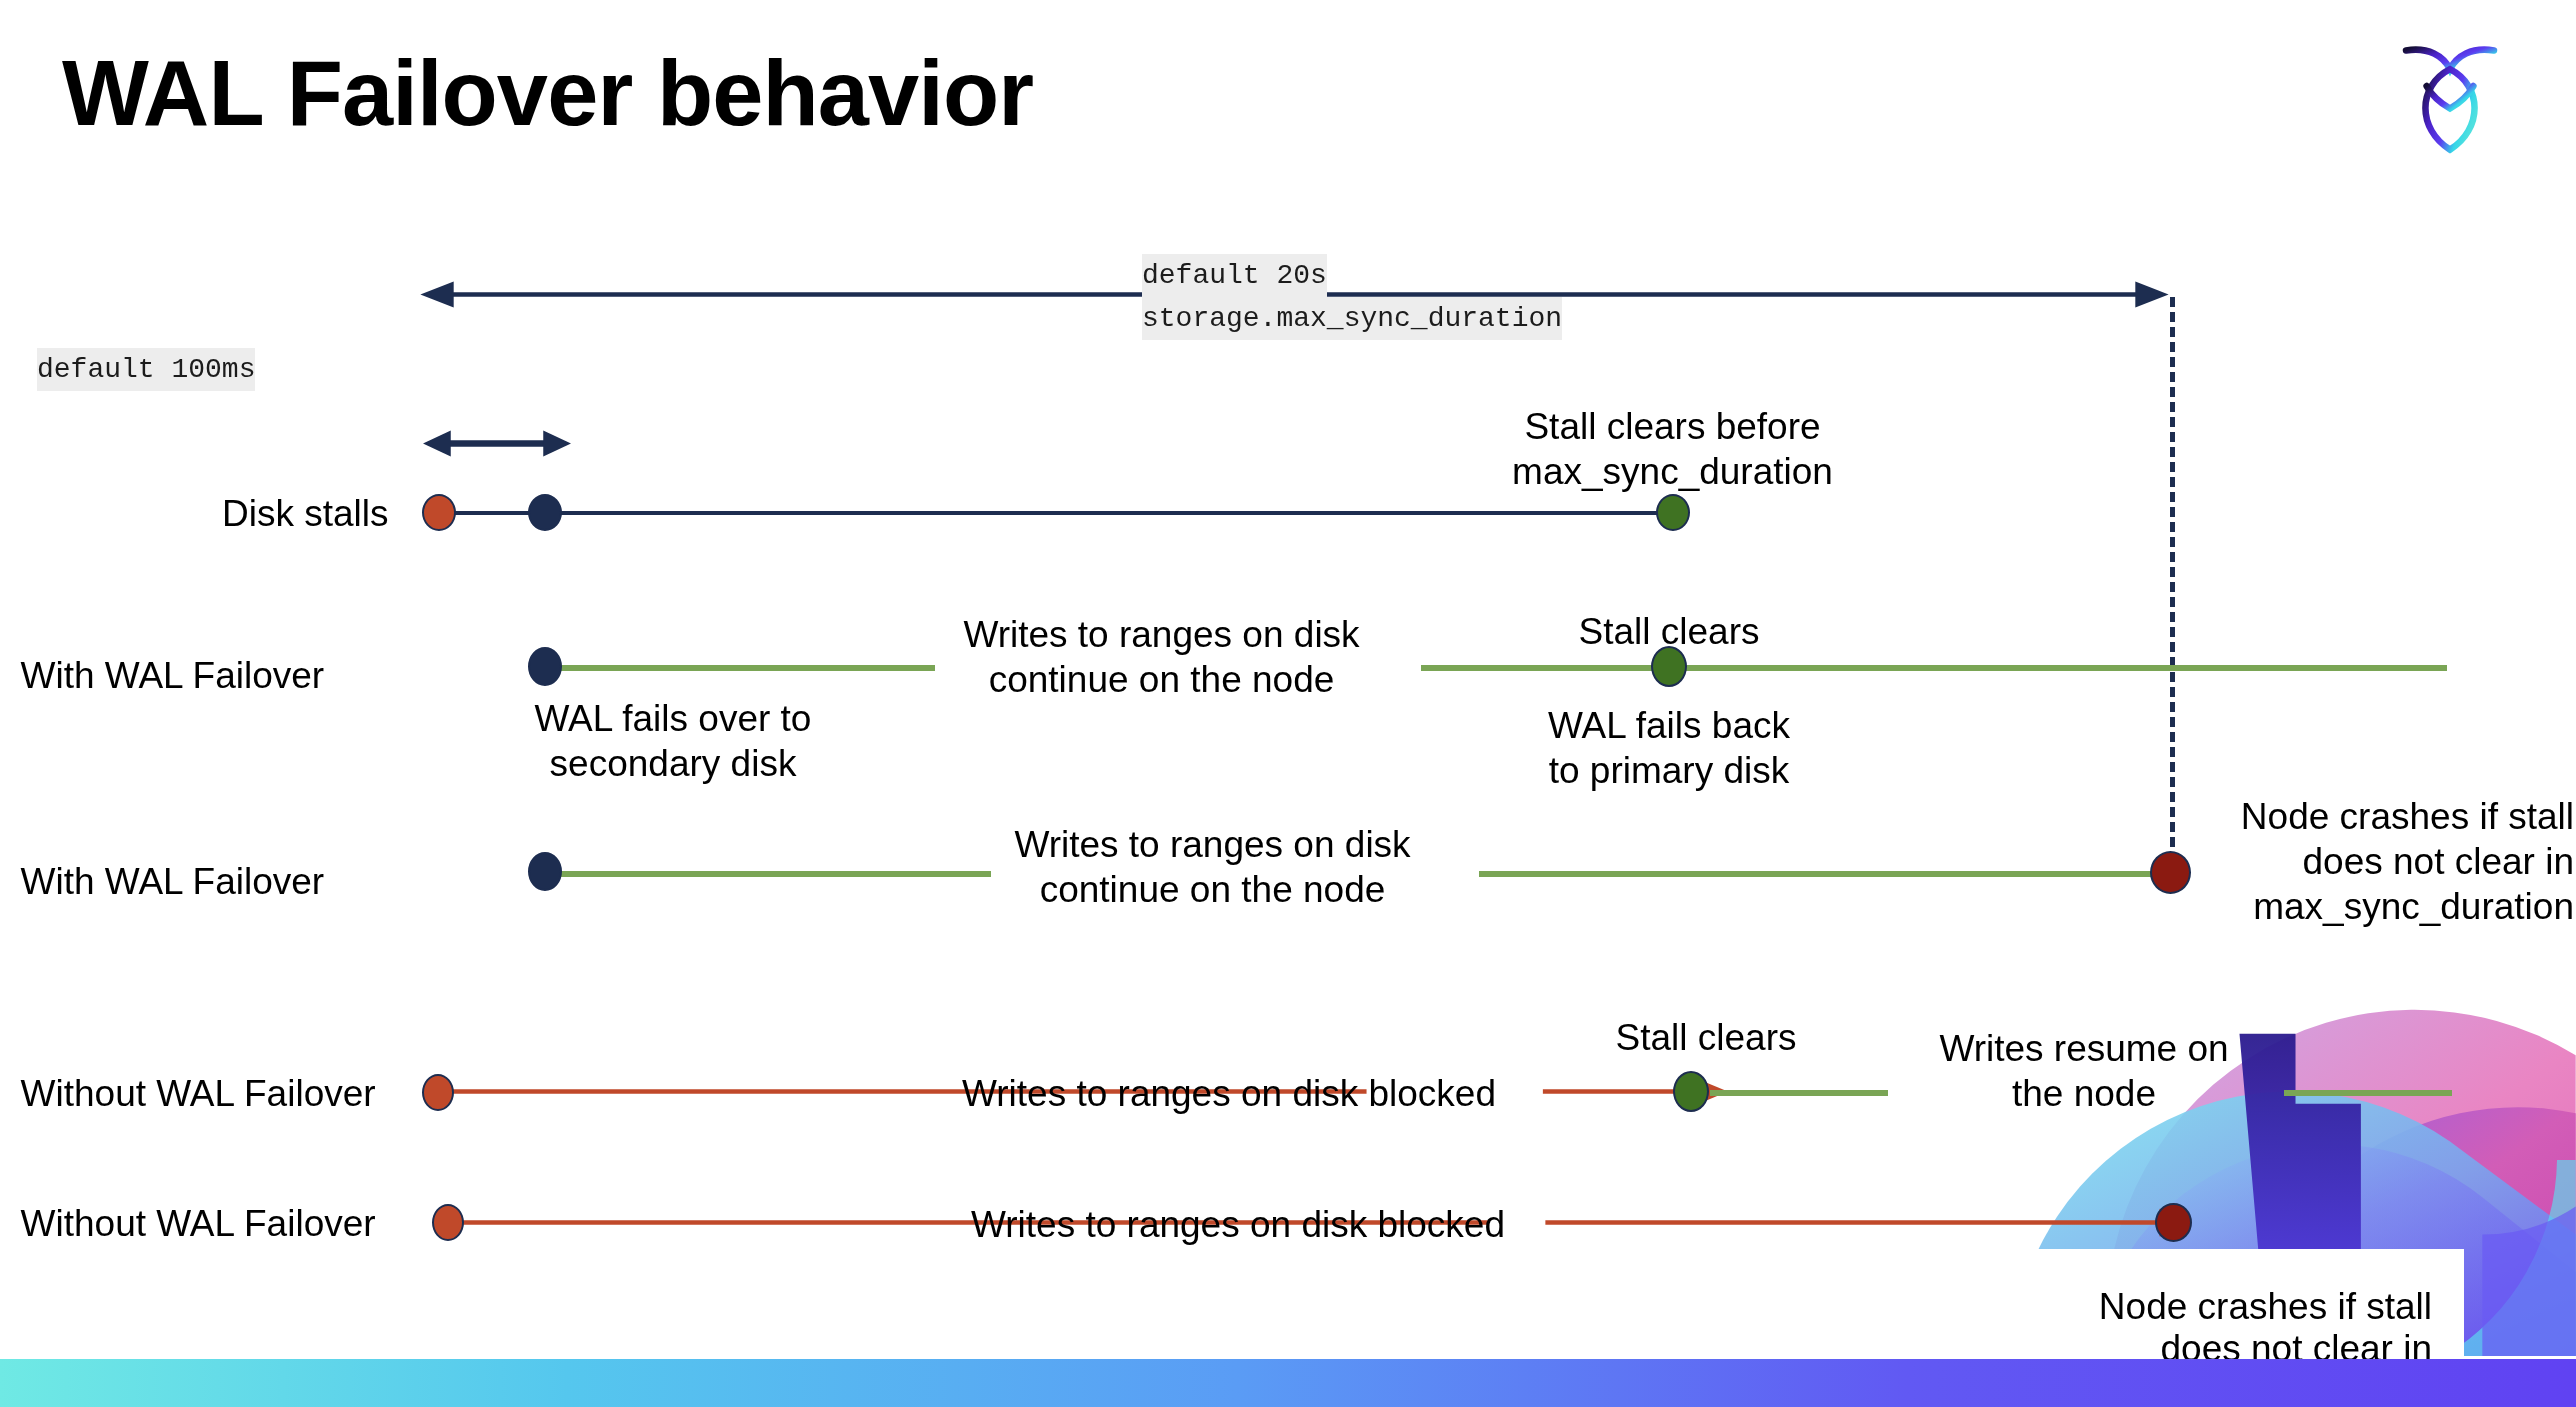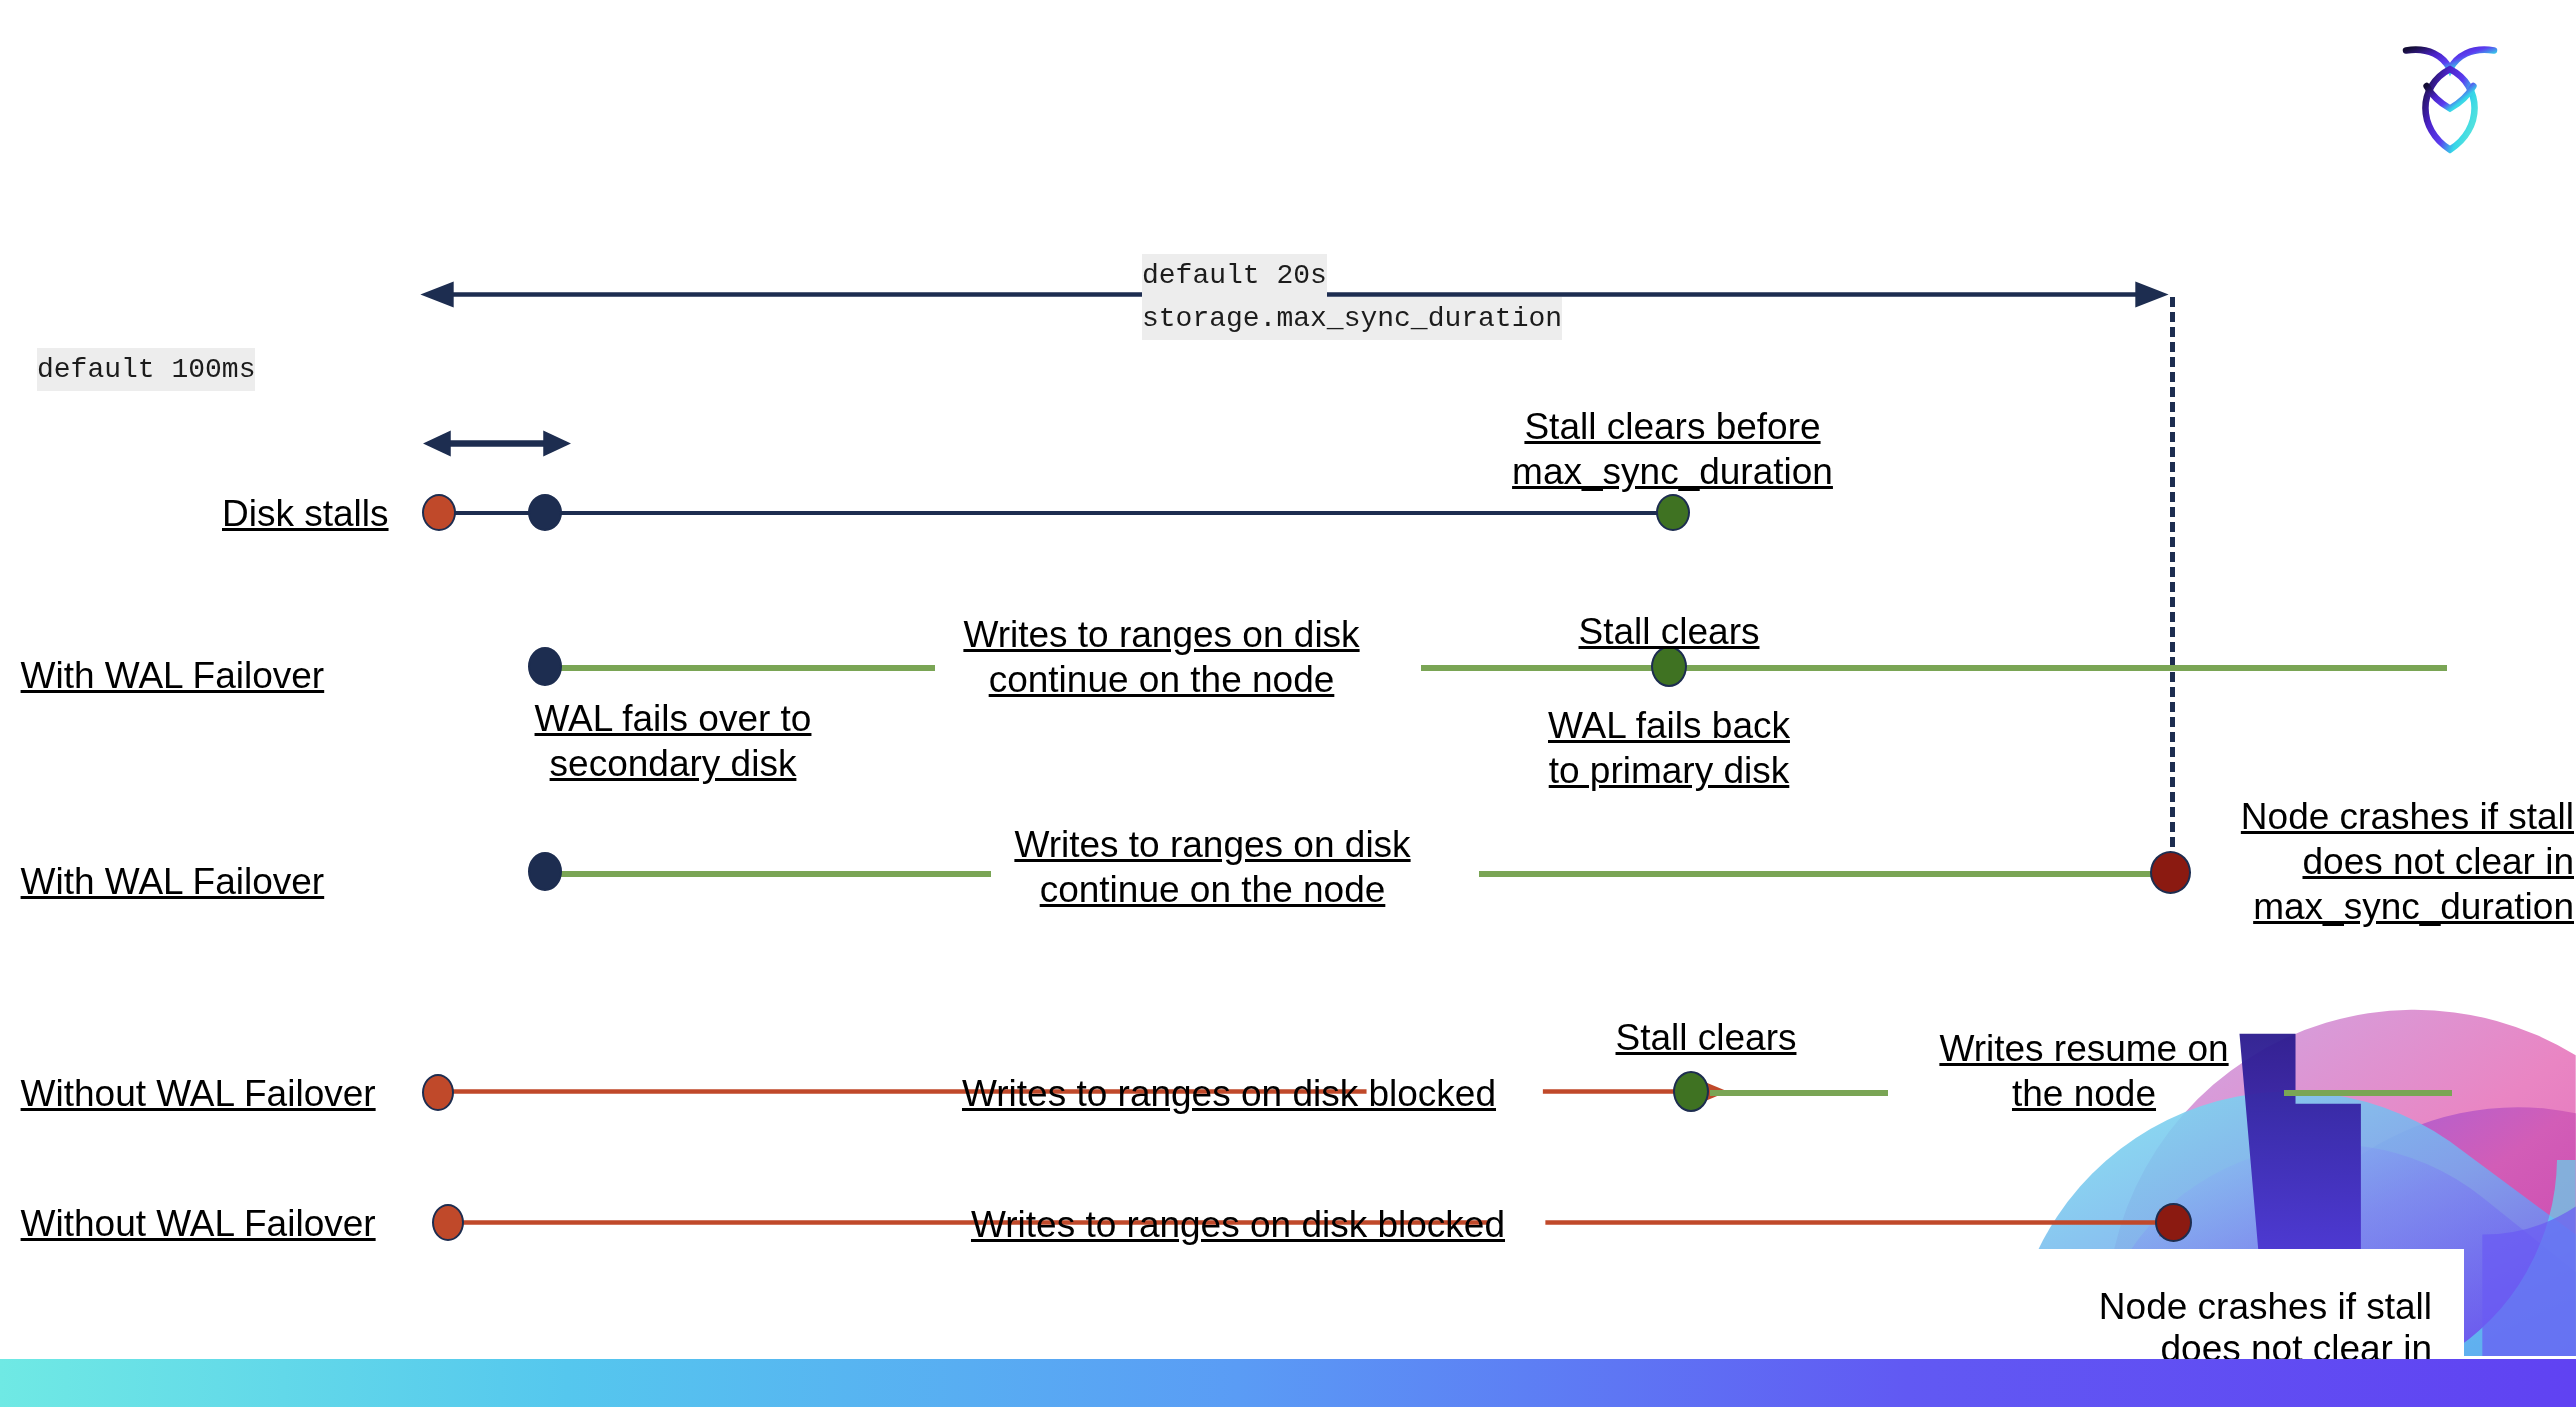--- a/index.html
+++ b/index.html
@@ -25,21 +25,21 @@
   
   .corner-art{position:absolute;right:0;bottom:52px;width:617px;height:523px;pointer-events:none;}
 
   
   .bottom-bar{
     position:absolute;left:0;bottom:0;width:2576px;height:49px;
     background:linear-gradient(90deg,#6fe9e4 0%,#55c7ee 22%,#5a9cf5 48%,#6159f3 74%,#6042f2 100%);
   }
 
   
-  .lbl{position:absolute;color:#000;line-height:1.22;text-decoration:underline;}
+  .lbl{position:absolute;color:#000;line-height:1.22;}
   .row-label{font-size:37px;white-space:nowrap;}
   .note{font-size:37px;text-align:center;}
   .note-left{font-size:37px;text-align:right;margin-top:13px;}
 
   .code-lbl{
     position:absolute;
     font-family:"Liberation Mono", monospace;
     font-size:28px;color:#1c1c1c;background:#ededed;
     line-height:1.55;white-space:pre;
   }
@@ -60,20 +60,21 @@
     position:absolute;background:#fff;
     padding:24px 32px 28px 32px;box-sizing:border-box;
   }
   .callout .note-left{position:static;}
 </style>
 </head>
 <body>
 
 <div id="slide">
 
+  <div class="title">WAL Failover behavior</div>
 
   <div class="logo">
     <svg viewBox="0 0 130 140" width="122" height="131" aria-hidden="true">
       <defs>
         <linearGradient id="lg" x1="0" y1="0" x2="1" y2="0.6">
           <stop offset="0%" stop-color="#140d35"></stop>
           <stop offset="35%" stop-color="#4b22c8"></stop>
           <stop offset="62%" stop-color="#5b3df0"></stop>
           <stop offset="85%" stop-color="#35d6e8"></stop>
           <stop offset="100%" stop-color="#4fe0df"></stop>

